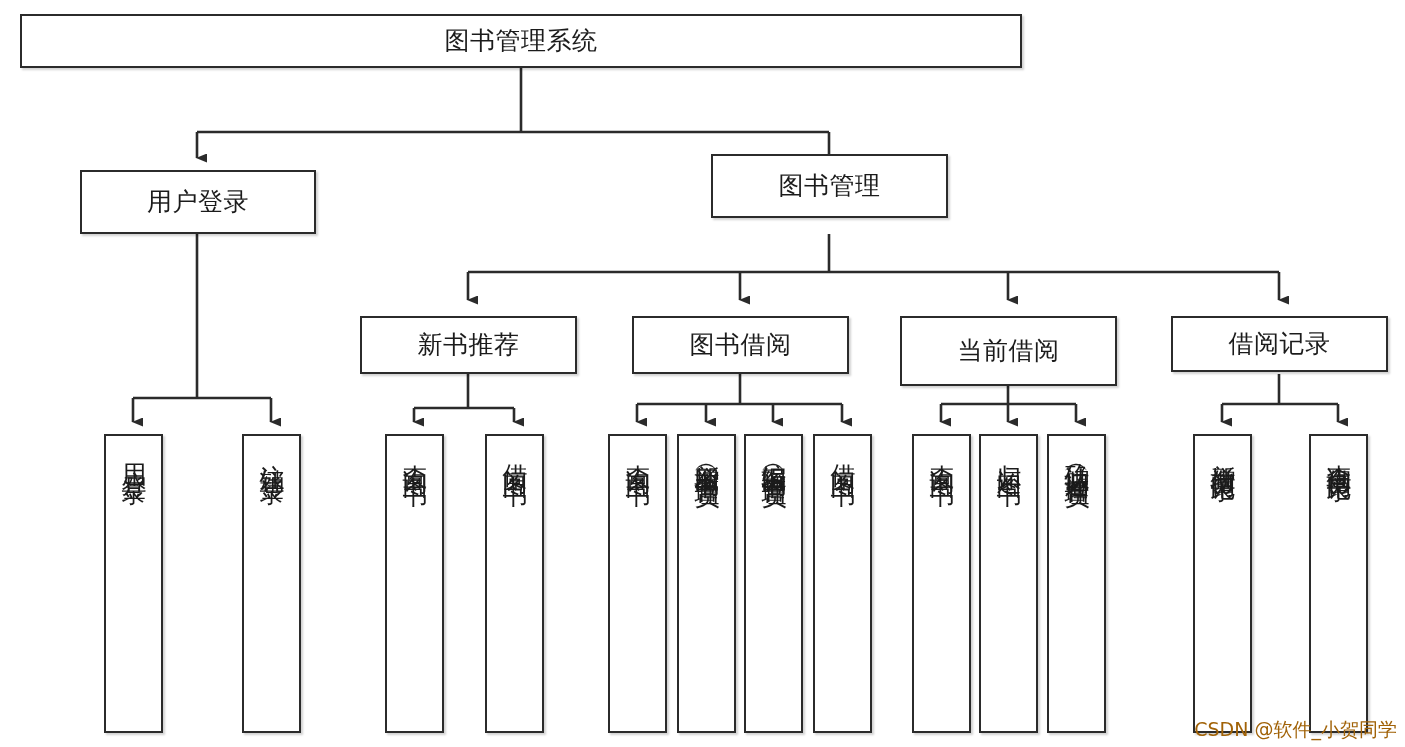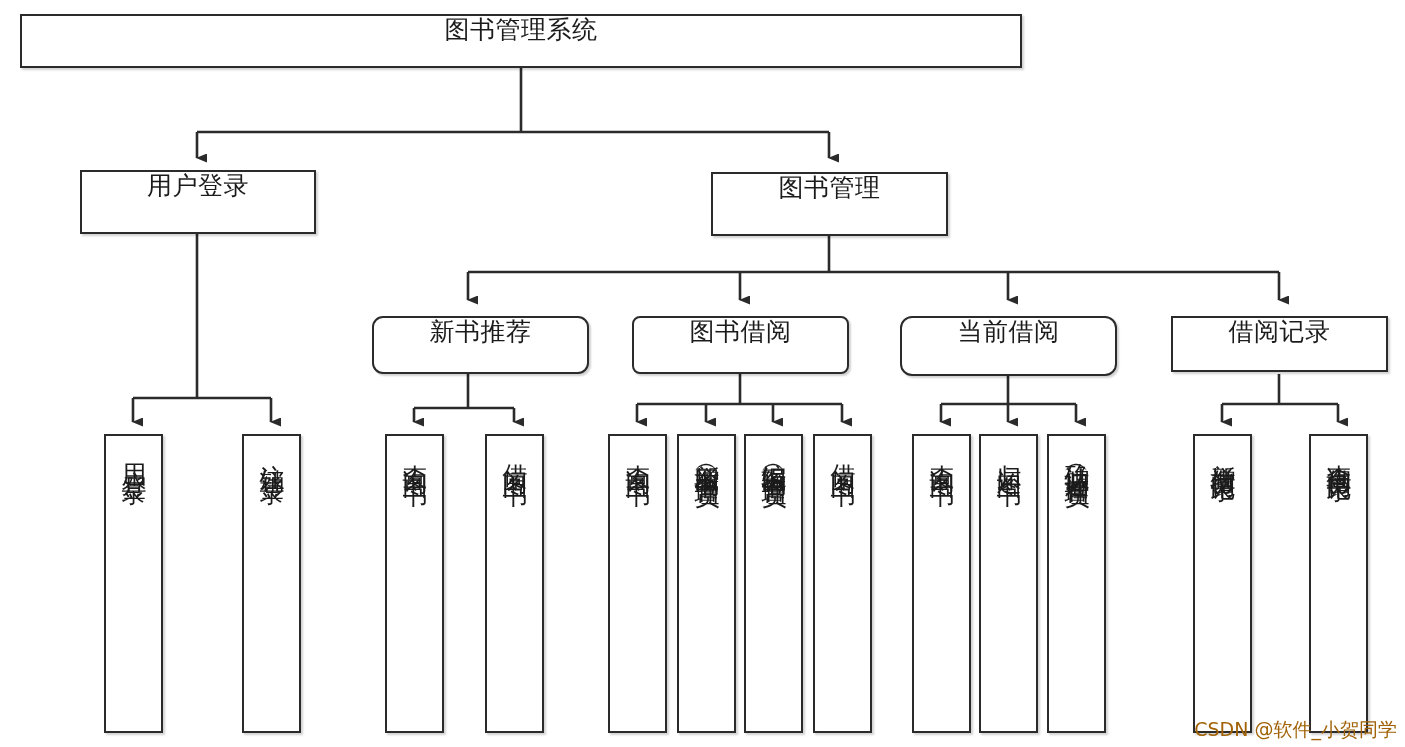--- a/index.html
+++ b/index.html
@@ -25,21 +25,21 @@
     width: 1405px;
     height: 747px;
     pointer-events: none;
   }
   .node {
     position: absolute;
     box-sizing: border-box;
     border: 2.5px solid #2b2b2b;
     background: #ffffff;
     display: flex;
-    align-items: flex-start;
+    align-items: center;
     justify-content: center;
     box-shadow: 2px 2px 2px rgba(0,0,0,0.18);
   }
   .node .label {
     color: #1b1b1b;
     line-height: 1.12;
     text-align: center;
     letter-spacing: 0.5px;
   }
   .node.horiz .label {
@@ -127,33 +127,33 @@
   </svg>
 
   <div class="node horiz" style="left:20px; top:14px; width:1002px; height:54px;">
     <span class="label">图书管理系统</span>
   </div>
 
   <div class="node horiz" style="left:80px; top:170px; width:236px; height:64px;">
     <span class="label">用户登录</span>
   </div>
 
-  <div class="node horiz" style="left:711px; top:172px; width:237px; height:64px;">
+  <div class="node horiz" style="left:711px; top:154px; width:237px; height:64px;">
     <span class="label">图书管理</span>
   </div>
 
-  <div class="node horiz" style="left:372px; top:316px; width:217px; height:58px;border-radius:11px;">
+  <div class="node horiz" style="left:360px; top:316px; width:217px; height:58px;">
     <span class="label">新书推荐</span>
   </div>
 
-  <div class="node horiz" style="left:632px; top:316px; width:217px; height:58px;border-radius:8px;">
+  <div class="node horiz" style="left:632px; top:316px; width:217px; height:58px;">
     <span class="label">图书借阅</span>
   </div>
 
-  <div class="node horiz" style="left:900px; top:316px; width:217px; height:60px;border-radius:12px;">
+  <div class="node horiz" style="left:900px; top:316px; width:217px; height:70px;">
     <span class="label">当前借阅</span>
   </div>
 
   <div class="node horiz" style="left:1171px; top:316px; width:217px; height:56px;">
     <span class="label">借阅记录</span>
   </div>
 
   <div class="node vert" style="left:104px; top:434px; width:59px; height:299px;">
     <span class="label">用户登录</span>
   </div>

